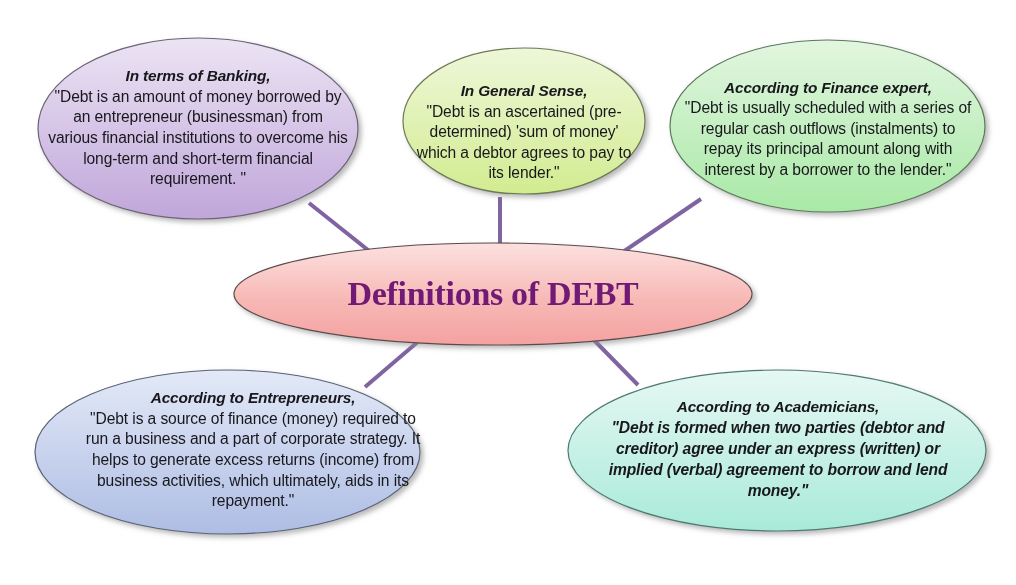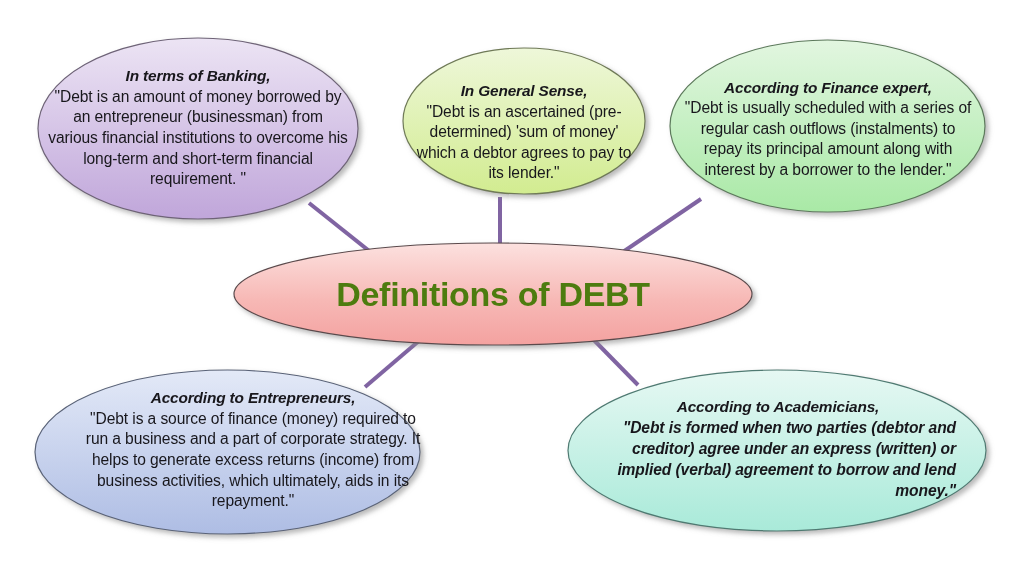--- a/index.html
+++ b/index.html
@@ -65,31 +65,32 @@
     font-size: 15.6px; line-height: 20.6px;
   }
   #text-finance .node-title { font-size: 15.4px; }
   #text-entrepreneurs {
     left: 58px; top: 374px; width: 340px; height: 152px;
     font-size: 15.6px; line-height: 20.6px; margin-left: 25px;
   }
   #text-entrepreneurs .node-title { font-size: 15.4px; }
   #text-academicians {
     left: 600px; top: 386px; width: 356px; height: 124px;
-    font-size: 15.6px; line-height: 21px; text-align: right;
+    font-size: 15.6px; line-height: 21px;
   }
   #text-academicians .node-title { font-size: 15.4px; font-style: italic; }
   #text-center {
     left: 240px; top: 248px; width: 506px; height: 92px;
   }
   #text-center .center-label {
     font-size: 34px;
     font-weight: bold;
-    color: #4d7c0f;
+    color: #701a75;
     letter-spacing: -0.3px;
+    font-family: Liberation Serif, serif;
   }
 </style>
 </head>
 <body>
 
 <div id="diagram-root">
 
   <svg class="canvas" viewBox="0 0 1016 585" xmlns="http://www.w3.org/2000/svg">
     <defs>
       <linearGradient id="g-banking" x1="0" y1="0" x2="0" y2="1">

